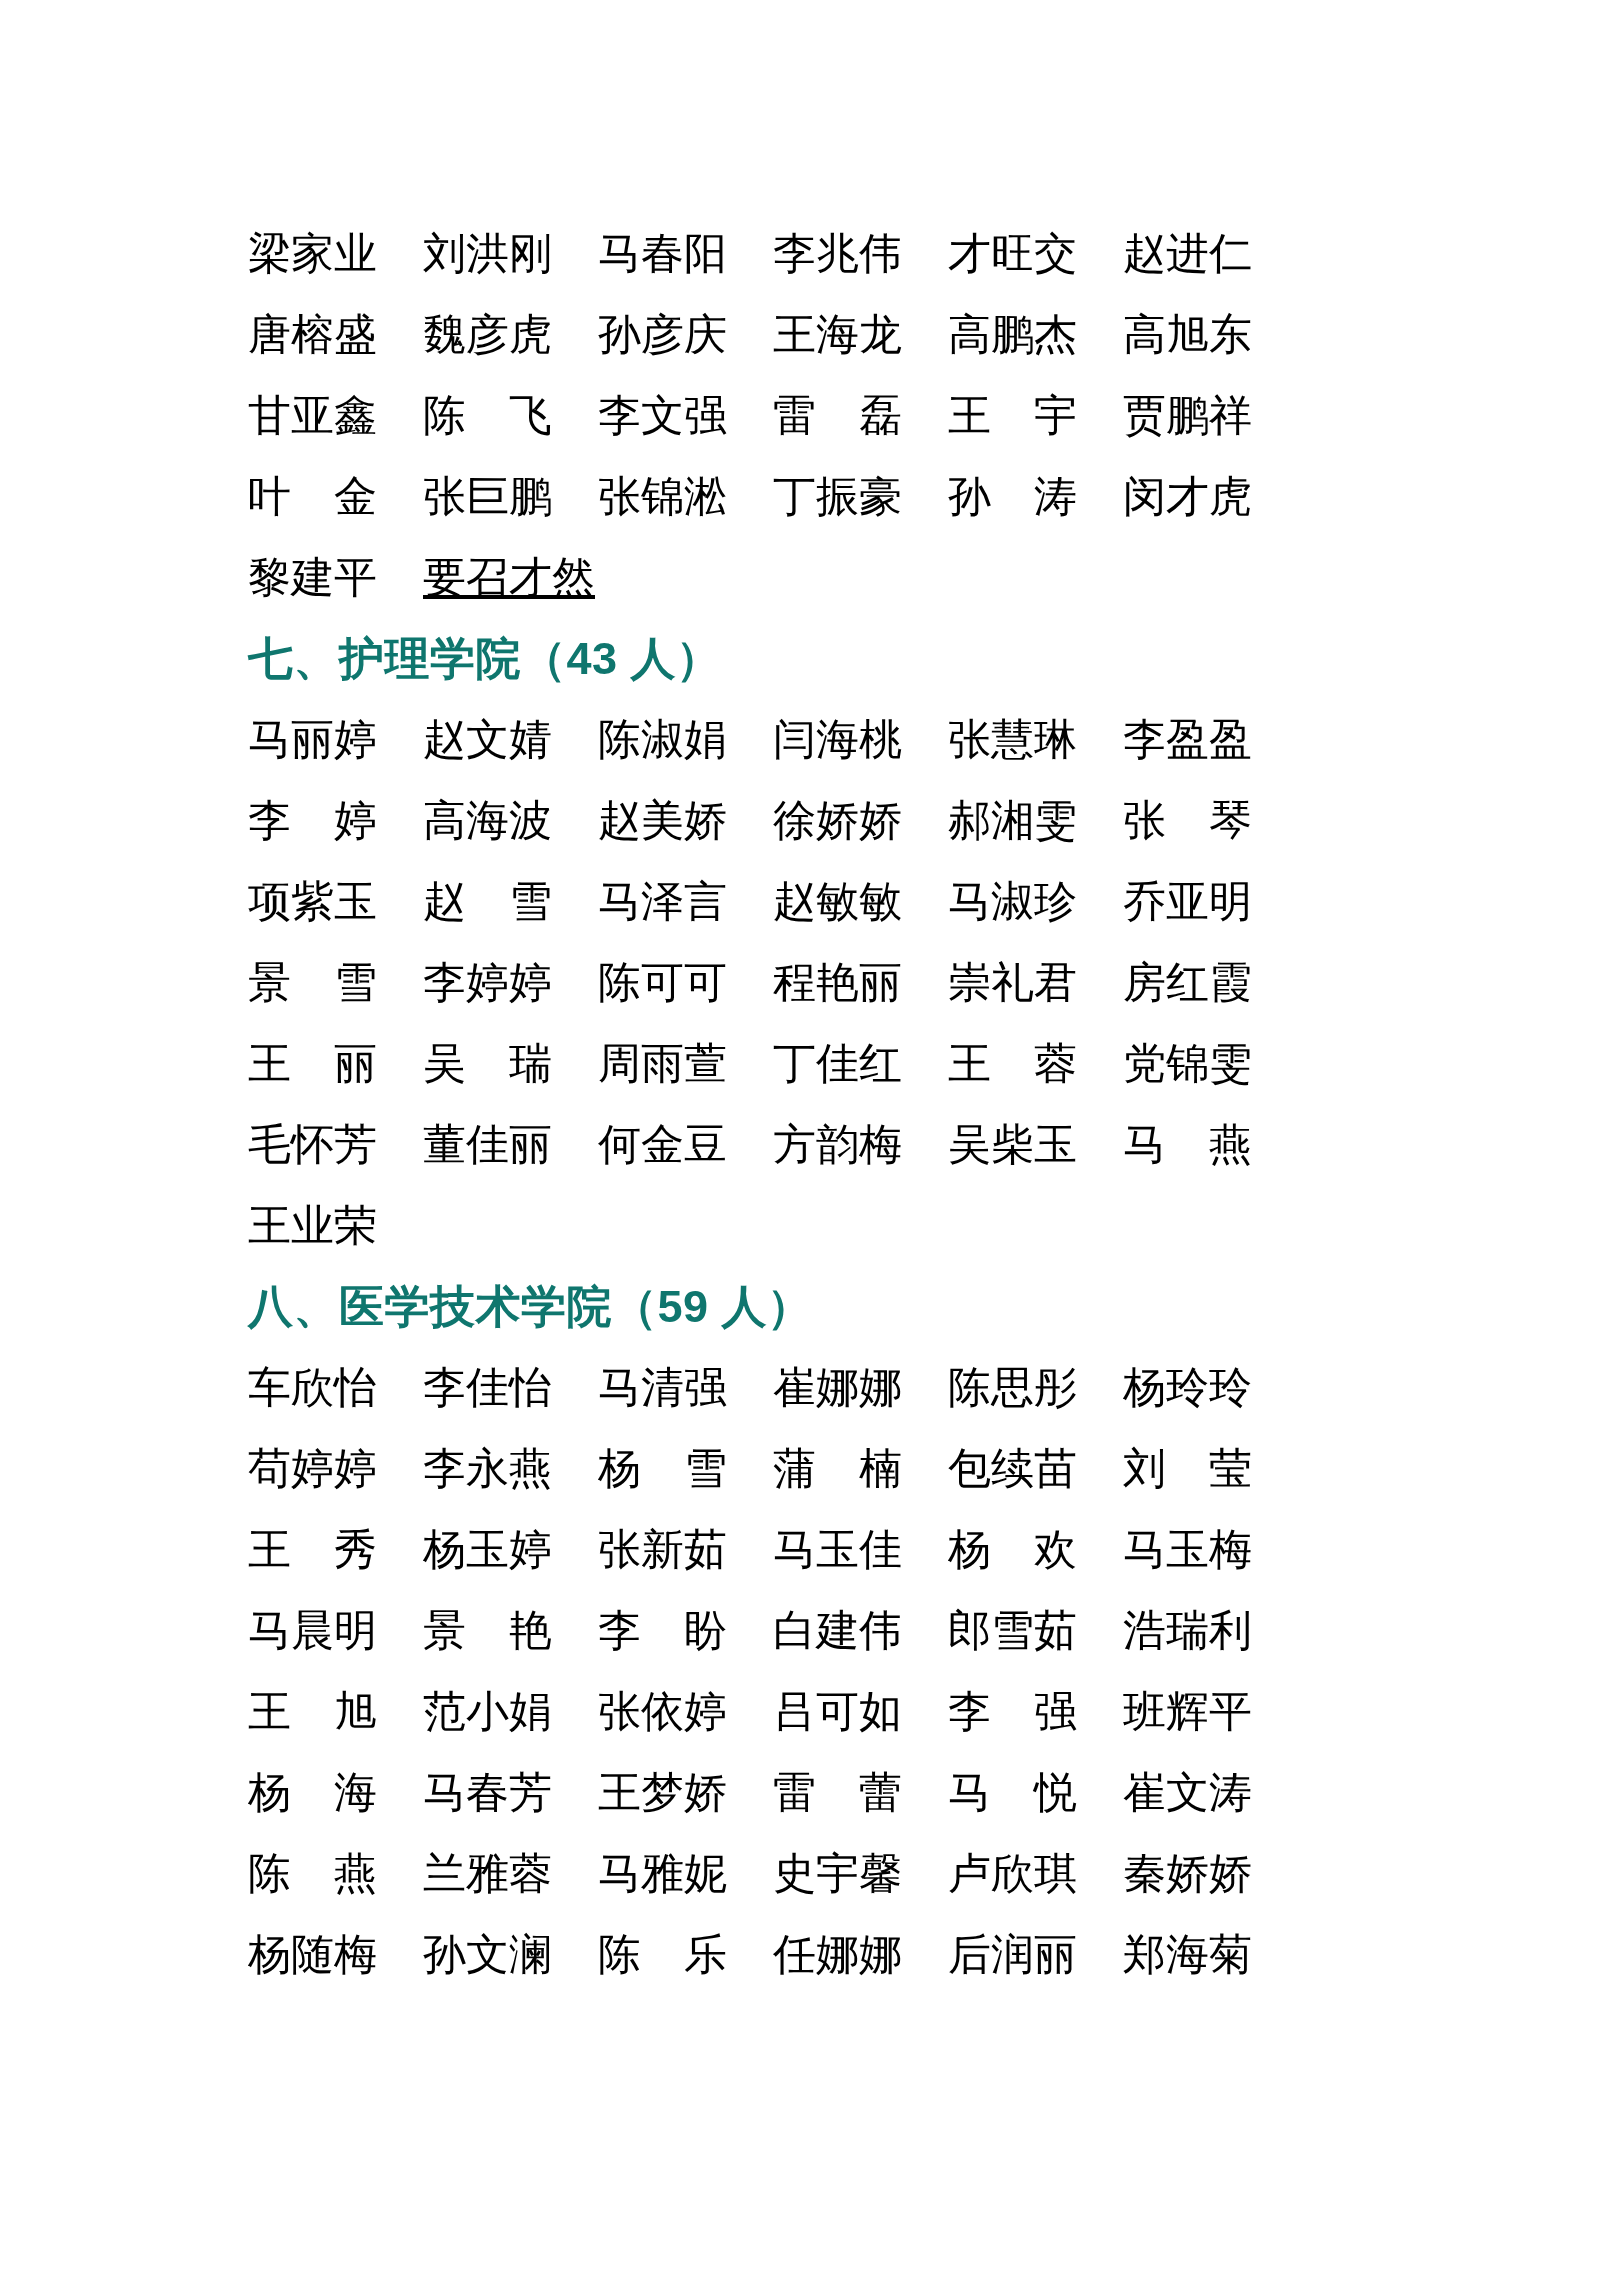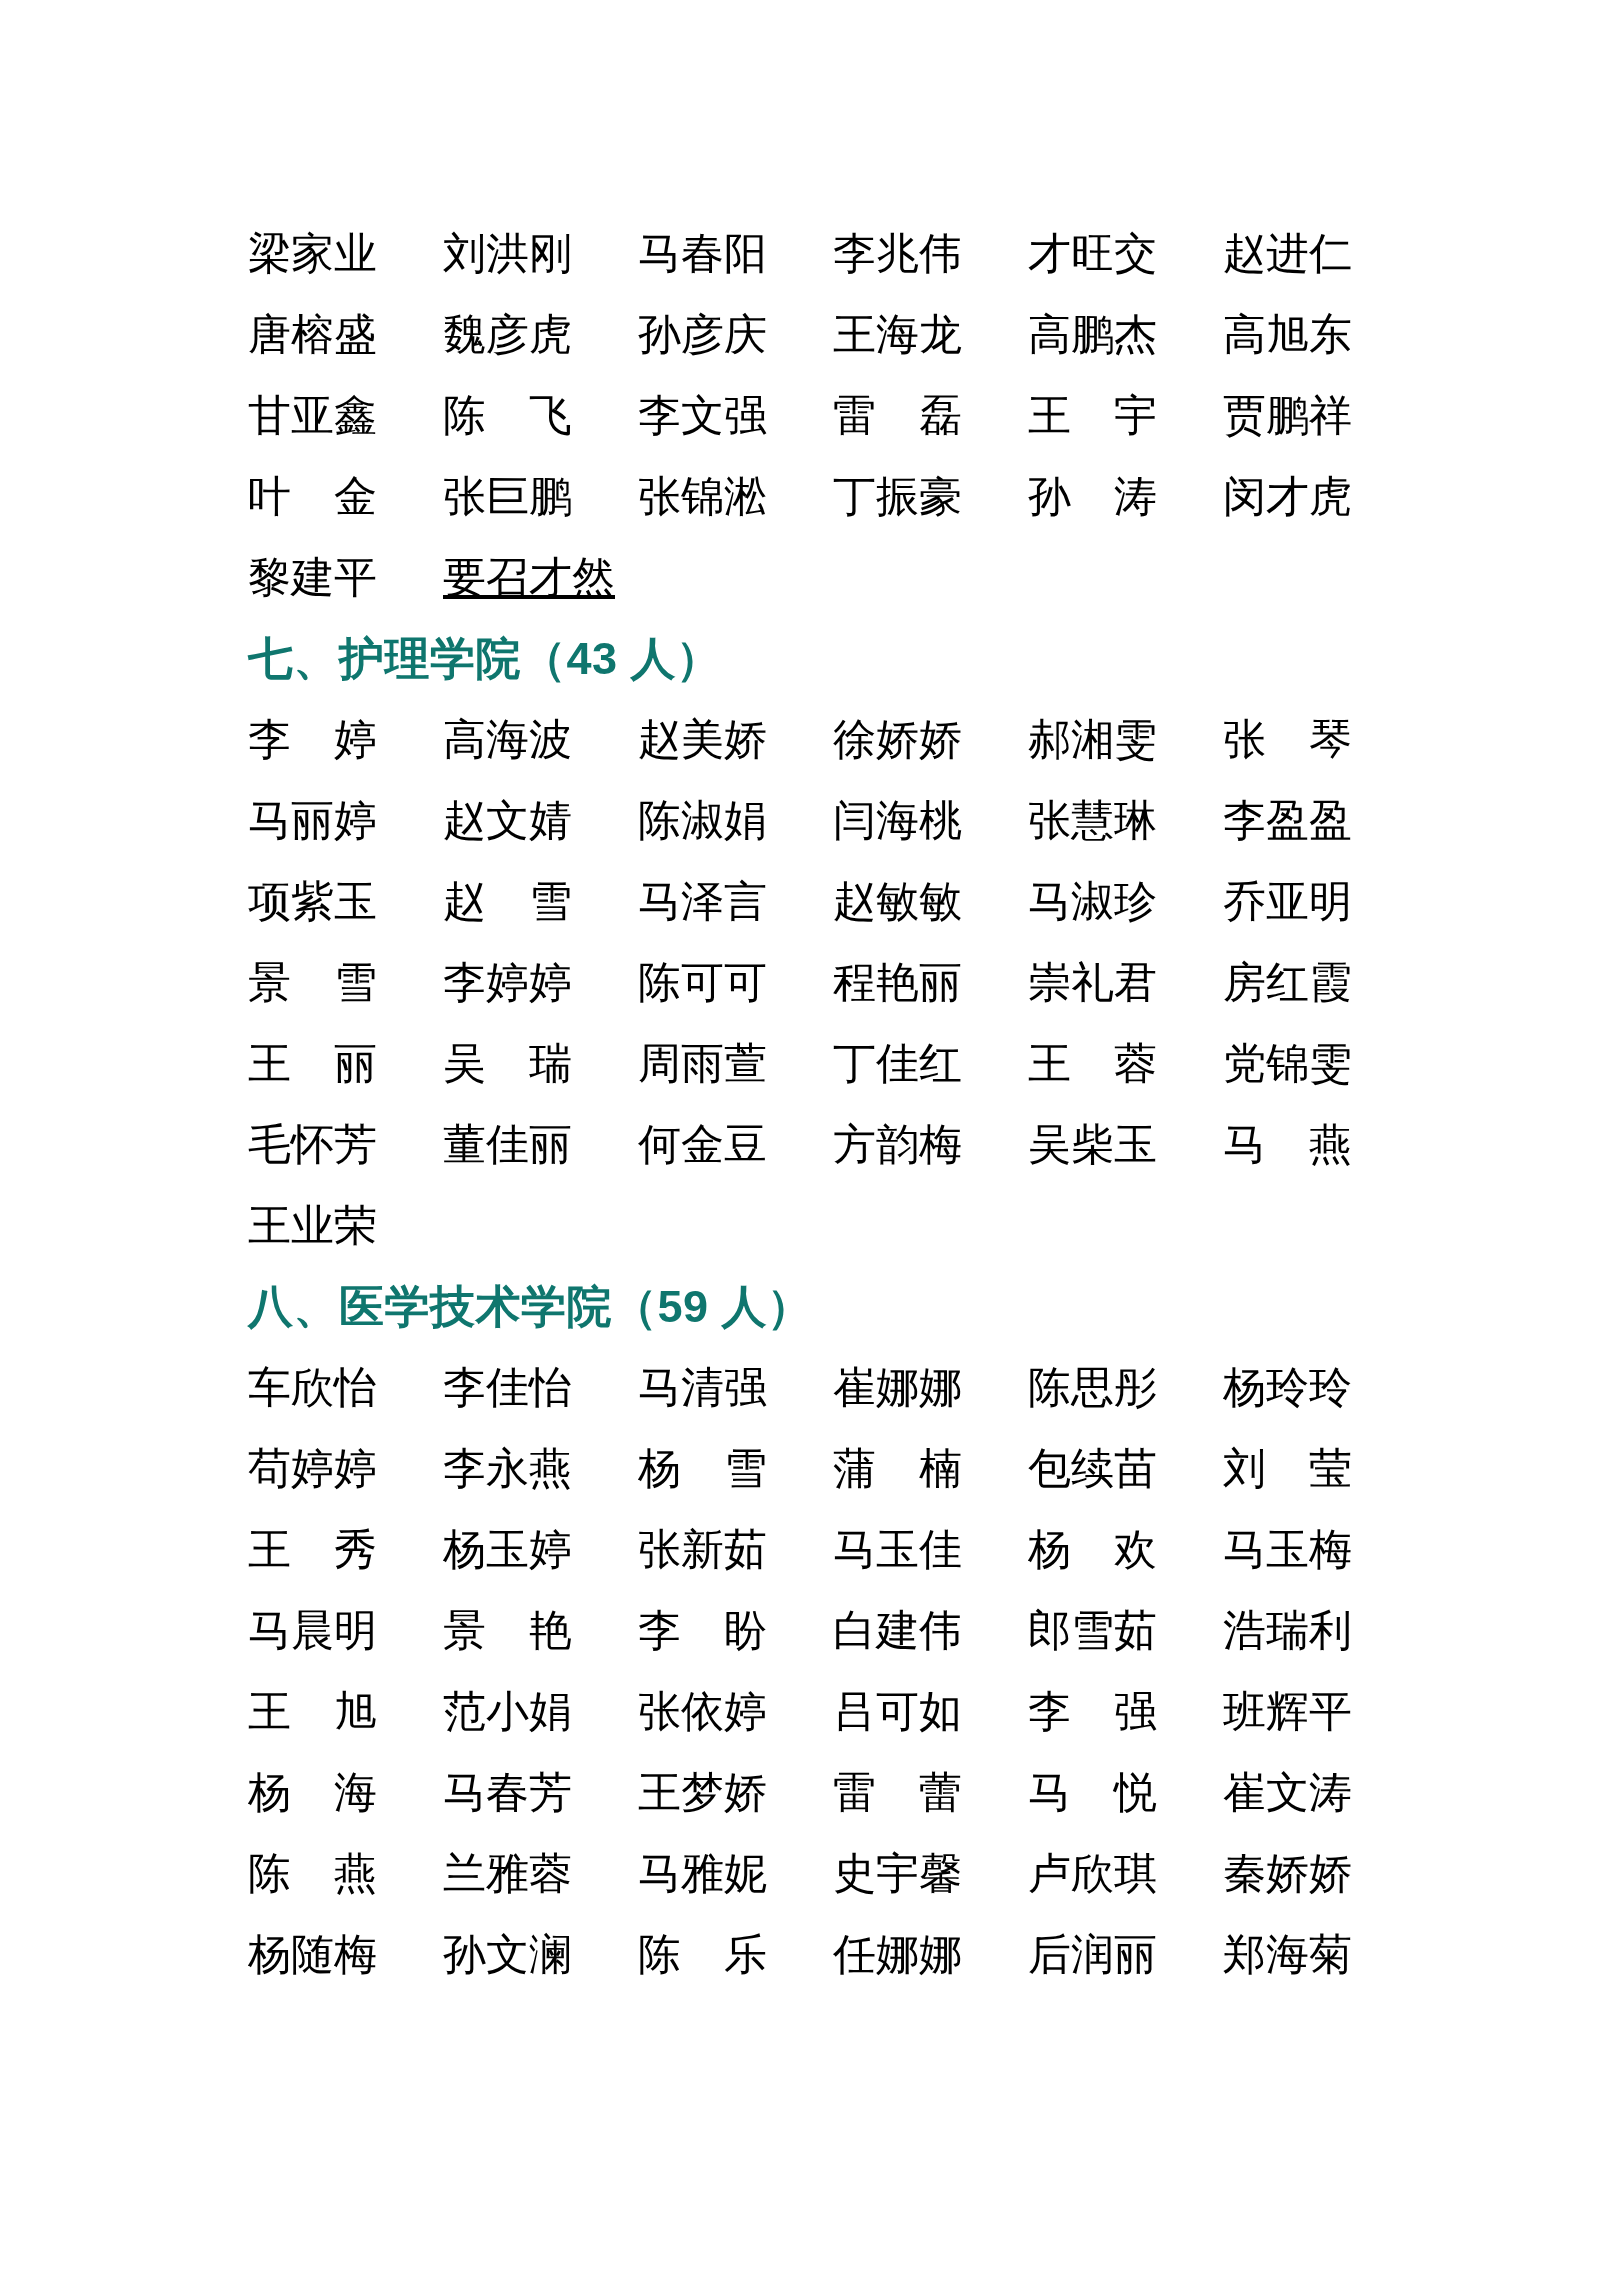--- a/index.html
+++ b/index.html
@@ -19,21 +19,21 @@
     left: 248px;
     top: 213px;
     color: #000000;
   }
   .line {
     height: 81px;
     display: flex;
     align-items: center;
   }
   .name-row {
-    column-gap: 66px;
+    column-gap: 46px;
   }
   .name {
     display: block;
     width: 129px;
     font-family: "Liberation Serif", "DejaVu Serif", serif;
     font-size: 43px;
     line-height: 1;
     white-space: nowrap;
     text-align: justify;
     text-align-last: justify;
@@ -91,36 +91,36 @@
         <span class="name">闵才虎</span>
       </div>
       <div class="line name-row">
         <span class="name">黎建平</span>
         <span class="name w4">要召才然</span>
       </div>
       <div class="line">
         <div class="section-header">七、护理学院（43 人）</div>
       </div>
       <div class="line name-row">
+        <span class="name">马丽婷</span>
+        <span class="name">赵文婧</span>
+        <span class="name">陈淑娟</span>
+        <span class="name">闫海桃</span>
+        <span class="name">张慧琳</span>
+        <span class="name">李盈盈</span>
+      </div>
+      <div class="line name-row">
         <span class="name">李婷</span>
         <span class="name">高海波</span>
         <span class="name">赵美娇</span>
         <span class="name">徐娇娇</span>
         <span class="name">郝湘雯</span>
         <span class="name">张琴</span>
       </div>
       <div class="line name-row">
-        <span class="name">马丽婷</span>
-        <span class="name">赵文婧</span>
-        <span class="name">陈淑娟</span>
-        <span class="name">闫海桃</span>
-        <span class="name">张慧琳</span>
-        <span class="name">李盈盈</span>
-      </div>
-      <div class="line name-row">
         <span class="name">项紫玉</span>
         <span class="name">赵雪</span>
         <span class="name">马泽言</span>
         <span class="name">赵敏敏</span>
         <span class="name">马淑珍</span>
         <span class="name">乔亚明</span>
       </div>
       <div class="line name-row">
         <span class="name">景雪</span>
         <span class="name">李婷婷</span>

